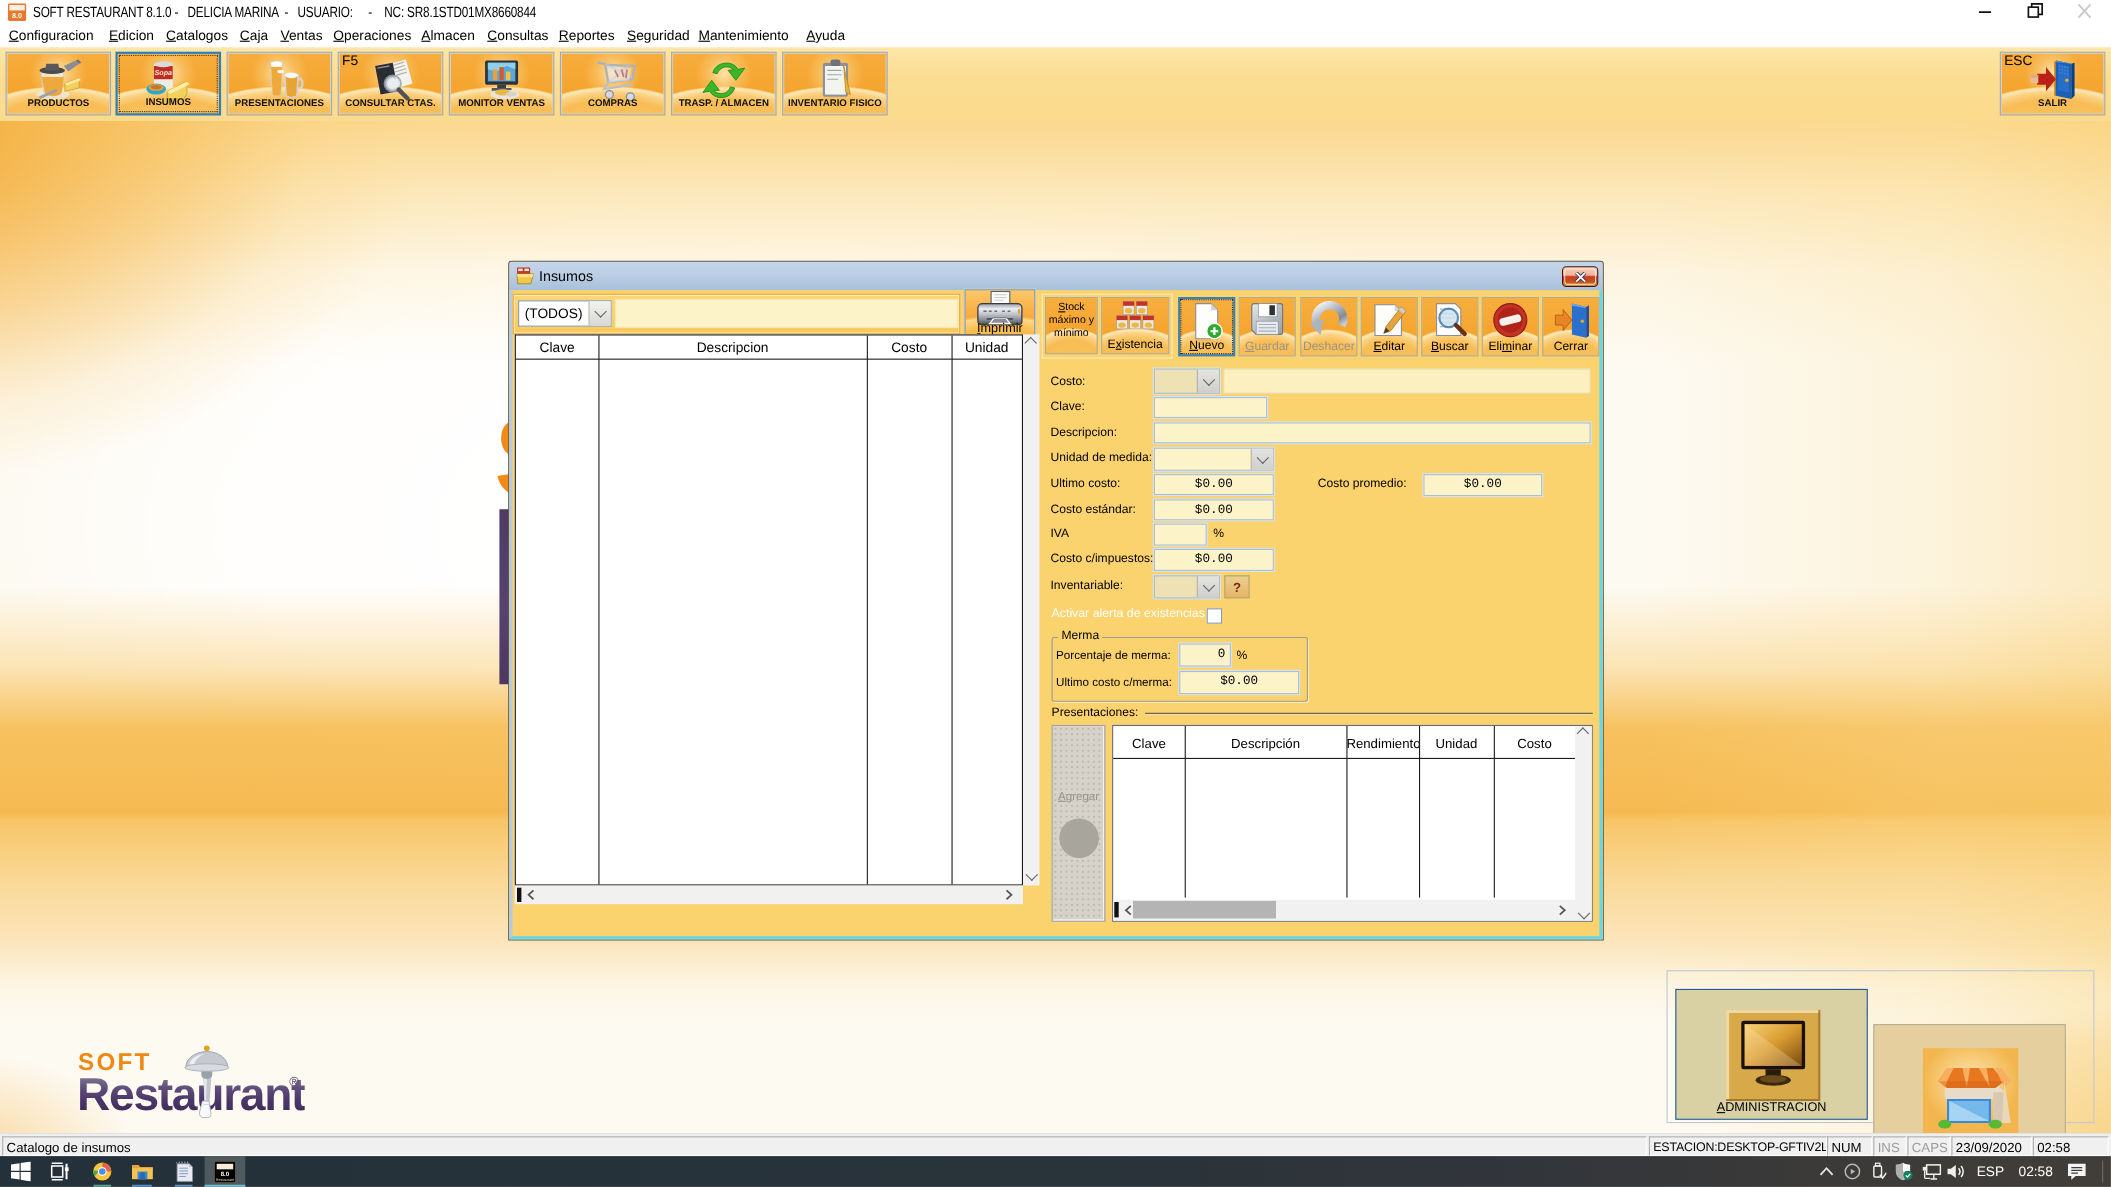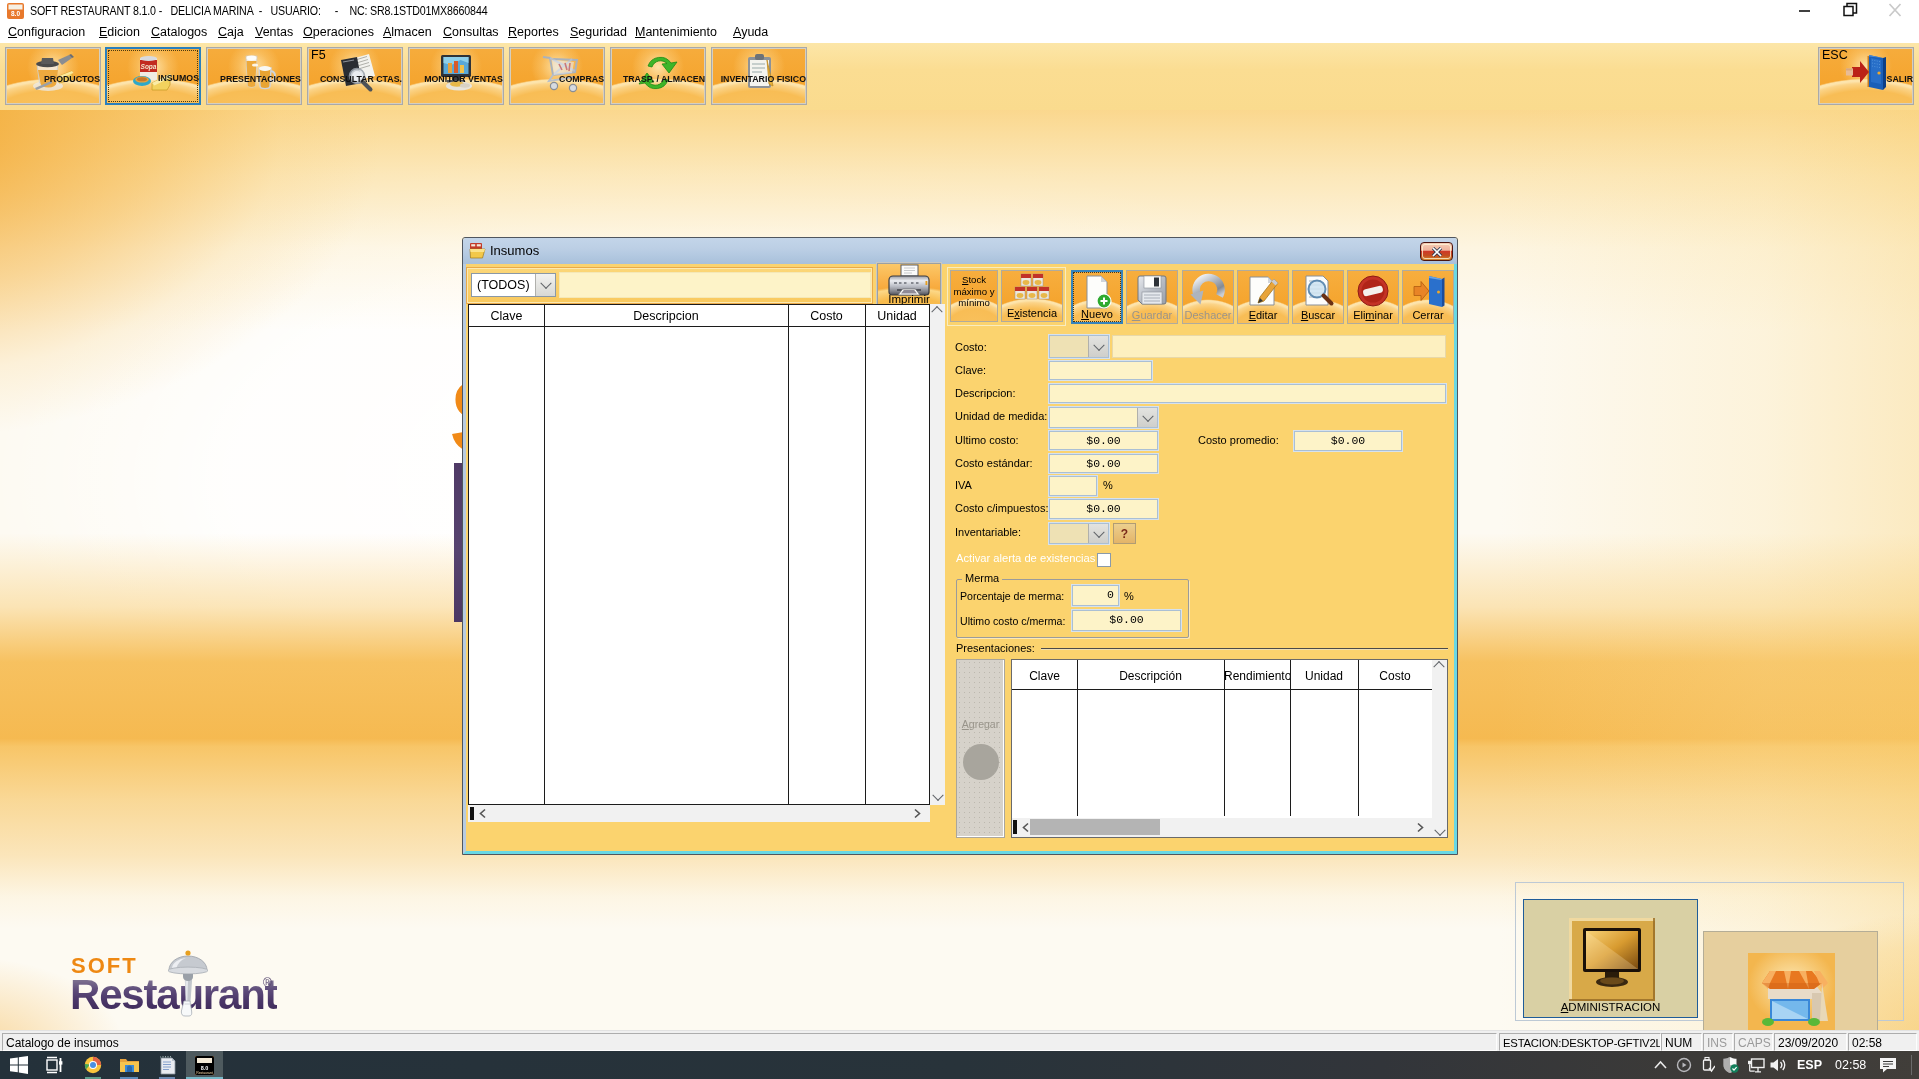--- a/index.html
+++ b/index.html
@@ -18,21 +18,21 @@
 u { text-decoration:underline; }
 
 
 #toolbar { left:0; top:43px; width:1919px; height:67px; background:linear-gradient(#fce6a8,#fbdd92 40%,#fadb8e); }
 .tbtn { position:absolute; top:4px; width:96px; height:58px; border:1px solid #a9a9a9; box-shadow:inset 0 0 0 1px #d5cfc0;
   background:
    radial-gradient(ellipse 100% 83% at 50% 134%, #f9c462 0%, #f8bd55 70%, #fbd387 85%, #fde4ac 90%, #fde4ac 93%, rgba(255,255,255,0) 96%),
    radial-gradient(circle 26px at 50% 34%, rgba(255,235,185,0.85) 0%, rgba(255,225,160,0.3) 60%, rgba(255,255,255,0) 100%),
    linear-gradient(180deg, #f6ac3c 0%, #f5a52f 60%, #f3a42e 100%);
 }
-.tbtn .lbl { position:absolute; left:0; right:0; bottom:20px; text-align:right; font-size:8.8px; font-weight:bold; color:#111; white-space:nowrap; }
+.tbtn .lbl { position:absolute; left:0; right:0; bottom:6px; text-align:center; font-size:8.8px; font-weight:bold; color:#111; white-space:nowrap; }
 .tbtn svg.ic { position:absolute; left:50%; top:2px; transform:translateX(-50%); }
 .tbtn.sel { border:2px solid #2a7fbc; box-shadow:none; }
 .tbtn.sel:after { content:""; position:absolute; left:1px; top:1px; right:1px; bottom:1px; border:1px dotted #4a3a10; }
 .tbtn .f5 { position:absolute; left:3px; top:0px; font-size:12.5px; color:#000; z-index:3;}
 
 
 #desktop { left:0; top:110px; width:1919px; height:920px;
   background:
    radial-gradient(ellipse 560px 360px at -100px 20px, rgba(242,166,45,.95) 0%, rgba(245,180,68,.5) 45%, rgba(249,203,115,.2) 68%, rgba(255,255,255,0) 86%),
    radial-gradient(ellipse 280px 170px at 101% 101%, rgba(246,196,95,.6) 0%, rgba(248,205,115,.3) 55%, rgba(255,255,255,0) 75%),
@@ -654,21 +654,21 @@
     <svg class="tk" style="left:1747px;top:7px" width="18" height="15" viewBox="0 0 18 15">
         <rect x="4.5" y="1" width="12.5" height="8.5" fill="none" stroke="#f0f0f0" stroke-width="1.4"></rect>
         <path d="M8 13.8 h6 M11 9.5 v4" stroke="#f0f0f0" stroke-width="1.3" fill="none"></path>
         <rect x="1" y="2.8" width="3.4" height="3.4" fill="#f0f0f0"></rect>
         <path d="M2.7 6.2 v7 M2.7 13.2 h5" stroke="#f0f0f0" stroke-width="1.2" fill="none"></path>
       </svg>
     <svg class="tk" style="left:1769px;top:6px" width="19" height="16" viewBox="0 0 19 16">
         <path d="M1.5 5.5 h3 L9 2 v12 L4.5 10.5 h-3 z" fill="#f0f0f0"></path>
         <path d="M11.5 5 a4.5 4.5 0 0 1 0 6 M13.8 3 a7.5 7.5 0 0 1 0 10" stroke="#f0f0f0" stroke-width="1.4" fill="none"></path>
       </svg>
-    <div class="traytxt" style="left:1797px;font-weight:bold;">ESP</div>
+    <div class="traytxt" style="left:1797px;">ESP</div>
     <div class="traytxt" style="left:1835px;top:7px">02:58</div>
     <svg class="tk" style="left:1879px;top:5px" width="18" height="18" viewBox="0 0 18 18">
       <path d="M1 2 h16 v11 h-9 l-4 3.5 v-3.5 h-3 z" fill="#f4f4f4"></path>
       <path d="M4 5.5 h10 M4 8 h10 M4 10.5 h6" stroke="#3c3c3c" stroke-width="1.1"></path>
       <path d="M11 10 h7 v8 h-7 z" fill="#3c3c3c" opacity="0"></path>
     </svg>
     <div class="tk" style="left:1911px;top:4px;width:1px;height:20px;background:#6a6a6a"></div>
   </div>
 
 </div>

